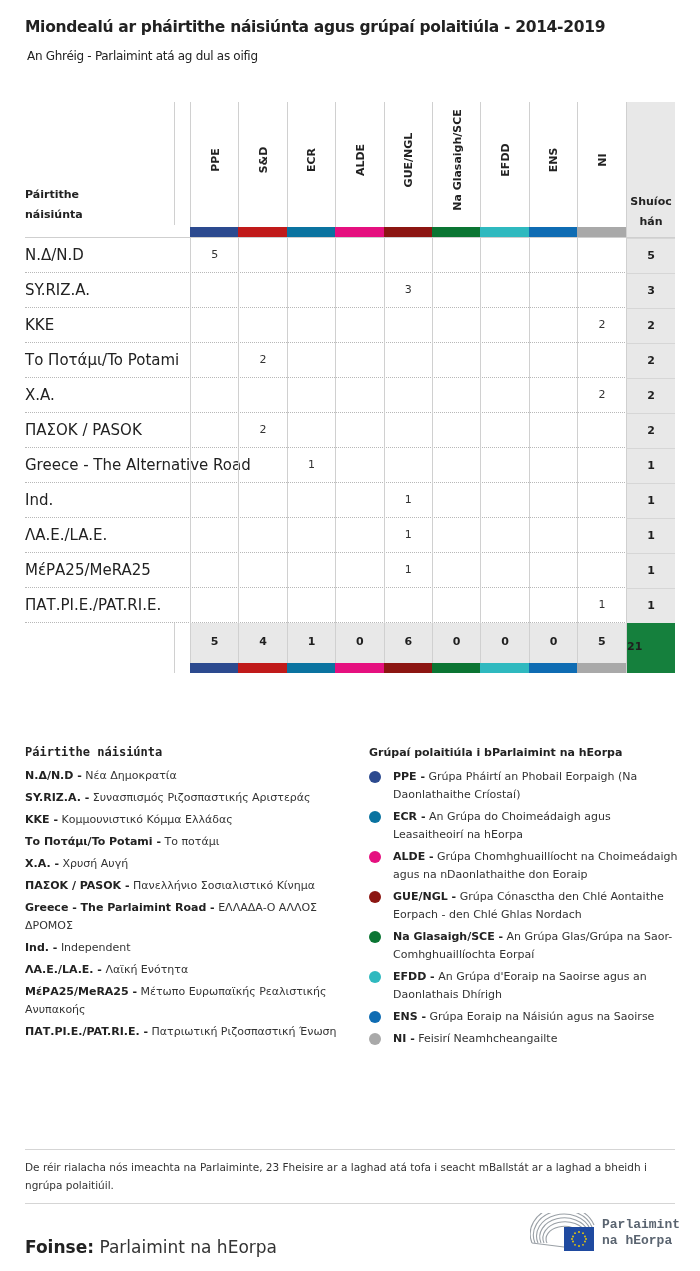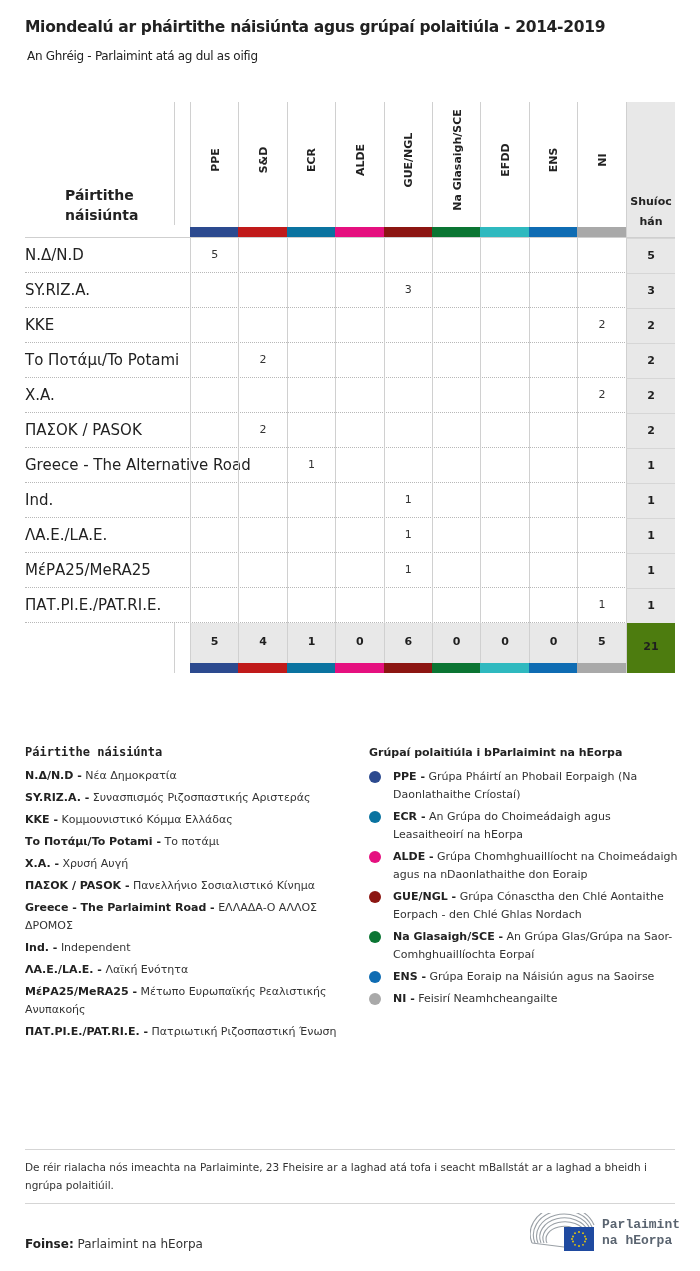--- a/index.html
+++ b/index.html
@@ -4,54 +4,54 @@
 <style>
   * { box-sizing: border-box; margin: 0; padding: 0; }
   html, body { width: 700px; height: 1271px; background: #ffffff; }
   body { font-family: "DejaVu Sans", sans-serif; color: #1f1f1f; position: relative; overflow: hidden; }
 
   .title { position: absolute; left: 25px; top: 18px; font-size: 15.5px; font-weight: bold; letter-spacing: -0.3px; color: #222; }
   .subtitle { position: absolute; left: 27px; top: 49px; font-size: 12px; color: #222; letter-spacing: -0.3px; }
 
   .table { position: absolute; left: 0; top: 0; width: 700px; }
   .hdr-sep { position: absolute; left: 174px; top: 102px; width: 1px; height: 123px; background: #d0d0d0; }
-  .hdr-label { position: absolute; left: 25px; top: 185px; font-size: 14px; font-weight: bold; line-height: 20px; color: #222; margin-left: 40px; }
+  .hdr-label { position: absolute; left: 25px; top: 185px; font-size: 11px; font-weight: bold; line-height: 20px; color: #222; }
   .col-head { position: absolute; top: 102px; height: 125px; width: 48.4px; border-left: 1px solid #d0d0d0; }
   .col-head .rot { position: absolute; left: 50%; top: 58px; transform: translate(-50%, -50%) rotate(-90deg); white-space: nowrap; font-size: 11px; font-weight: bold; color: #222; }
   .col-bar { position: absolute; height: 10px; width: 48.4px; }
   .total-head { position: absolute; left: 626px; top: 102px; width: 49px; height: 135px; background: #e8e8e8; border-left: 1px solid #d0d0d0; }
   .total-head span { position: absolute; left: 0; right: 0; top: 90px; text-align: center; font-size: 11px; font-weight: bold; line-height: 20px; color: #222; }
   .hdr-line { position: absolute; left: 25px; top: 237px; width: 650px; height: 1px; background: #cfcfcf; }
 
   .row { position: absolute; left: 25px; width: 650px; height: 35px; border-bottom: 1px dotted #b8b8b8; }
   .row .name { position: absolute; left: 0; top: 0; line-height: 34px; font-size: 15px; font-weight: normal; color: #222; white-space: nowrap; }
   .cell { position: absolute; top: 0; width: 48.4px; height: 35px; line-height: 34px; text-align: center; font-size: 11px; color: #333; border-left: 1px solid #d0d0d0; }
   .row .tot { position: absolute; left: 601px; top: 0; width: 49px; height: 35px; line-height: 34px; text-align: center; font-size: 11px; font-weight: bold; background: #e8e8e8; border-left: 1px solid #d0d0d0; border-top: 1px solid #d6d6d6; }
 
   .totals-row { position: absolute; left: 190px; top: 623px; width: 485px; height: 50px; }
   .totals-row .tcell { position: absolute; top: 0; width: 48.4px; height: 40px; line-height: 38px; text-align: center; font-size: 11px; font-weight: bold; background: #e8e8e8; border-left: 1px solid #d0d0d0; }
   .totals-row .tbar { position: absolute; top: 40px; width: 48.4px; height: 10px; }
-  .totals-row .grand { position: absolute; left: 436px; top: 0; width: 49px; height: 50px; line-height: 48px; text-align: center; font-size: 11px; font-weight: bold; background: #4d7c0f; border-left: 1px solid #d0d0d0; }
+  .totals-row .grand { position: absolute; left: 436px; top: 0; width: 49px; height: 50px; line-height: 48px; font-size: 11px; font-weight: bold; background: #15803d; border-left: 1px solid #d0d0d0; }
   .totals-sep { position: absolute; left: 174px; top: 623px; width: 1px; height: 50px; background: #d0d0d0; }
 
   .leg-left { position: absolute; left: 25px; top: 745px; width: 320px; }
   .leg-left h3 { font-family: "DejaVu Sans Mono", monospace; font-size: 12px; font-weight: bold; margin-bottom: 8px; color: #222; }
   .leg-left .item { font-size: 11px; line-height: 18px; margin-bottom: 4px; color: #333; }
   .leg-left .item b { color: #222; }
 
   .leg-right { position: absolute; left: 369px; top: 746px; width: 310px; }
   .leg-right h3 { font-size: 11px; font-weight: bold; margin-bottom: 9px; color: #222; }
   .leg-right .gitem { position: relative; padding-left: 24px; font-size: 11px; line-height: 18px; margin-bottom: 4px; color: #333; }
   .leg-right .gitem b { color: #222; }
   .leg-right .dot { position: absolute; left: 0; top: 3px; width: 12px; height: 12px; border-radius: 50%; }
 
   .note-line1 { position: absolute; left: 25px; top: 1149px; width: 650px; height: 1px; background: #d5d5d5; }
   .note { position: absolute; left: 25px; top: 1158px; width: 650px; font-size: 10.5px; line-height: 18px; color: #333; }
   .note-line2 { position: absolute; left: 25px; top: 1203px; width: 650px; height: 1px; background: #d5d5d5; }
-  .source { position: absolute; left: 25px; top: 1237px; font-size: 12px; color: #333; }
+  .source { position: absolute; left: 25px; top: 1237px; font-size: 17px; color: #333; }
   .source b { color: #222; }
 
   .logo { position: absolute; left: 530px; top: 1213px; width: 150px; height: 40px; font-family: Liberation Mono, monospace; }
   .logo .txt { position: absolute; left: 72px; top: 4px; font-size: 13px; font-weight: bold; line-height: 16px; color: #5a6470; }
 </style>
 </head>
 <body>
 
 <div class="title">Miondealú ar pháirtithe náisiúnta agus grúpaí polaitiúla - 2014-2019</div>
 <div class="subtitle">An Ghréig - Parlaimint atá ag dul as oifig</div>
@@ -290,20 +290,21 @@
 </div>
 
 <div class="leg-right">
   <h3>Grúpaí polaitiúla i bParlaimint na hEorpa</h3>
   <div id="leg-groups">
       <div class="gitem"><span class="dot" style="background: rgb(44, 74, 143);"></span><b>PPE -</b> <span>Grúpa Pháirtí an Phobail Eorpaigh (Na Daonlathaithe Críostaí)</span></div>
       <div class="gitem"><span class="dot" style="background: rgb(10, 115, 160);"></span><b>ECR -</b> <span>An Grúpa do Choimeádaigh agus Leasaitheoirí na hEorpa</span></div>
       <div class="gitem"><span class="dot" style="background: rgb(229, 16, 127);"></span><b>ALDE -</b> <span>Grúpa Chomhghuaillíocht na Choimeádaigh agus na nDaonlathaithe don Eoraip</span></div>
       <div class="gitem"><span class="dot" style="background: rgb(140, 22, 18);"></span><b>GUE/NGL -</b> <span>Grúpa Cónasctha den Chlé Aontaithe Eorpach - den Chlé Ghlas Nordach</span></div>
       <div class="gitem"><span class="dot" style="background: rgb(11, 117, 51);"></span><b>Na Glasaigh/SCE -</b> <span>An Grúpa Glas/Grúpa na Saor-Comhghuaillíochta Eorpaí</span></div>
+      <div class="gitem"><span class="dot" style="background: rgb(47, 185, 191);"></span><b>EFDD -</b> <span>An Grúpa d'Eoraip na Saoirse agus an Daonlathais Dhírigh</span></div>
       <div class="gitem"><span class="dot" style="background: rgb(15, 108, 179);"></span><b>ENS -</b> <span>Grúpa Eoraip na Náisiún agus na Saoirse</span></div>
       <div class="gitem"><span class="dot" style="background: rgb(169, 169, 169);"></span><b>NI -</b> <span>Feisirí Neamhcheangailte</span></div>
     </div>
 </div>
 
 <div class="note-line1"></div>
 <div class="note">De réir rialacha nós imeachta na Parlaiminte, 23 Fheisire ar a laghad atá tofa i seacht mBallstát ar a laghad a bheidh i ngrúpa polaitiúil.</div>
 <div class="note-line2"></div>
 <div class="source">
   <b>Foinse:</b>

